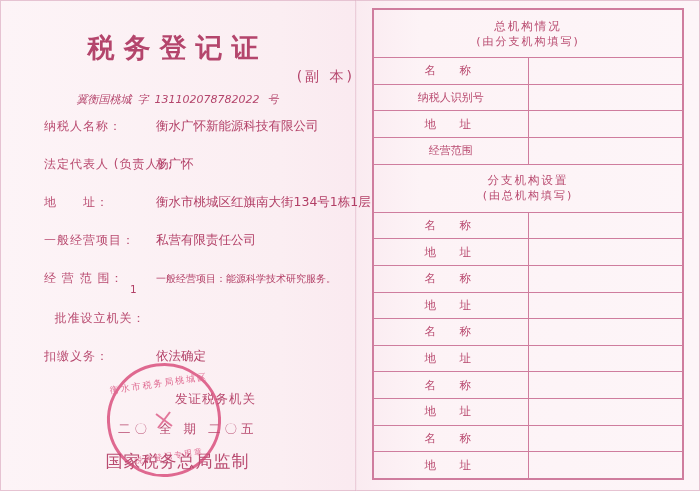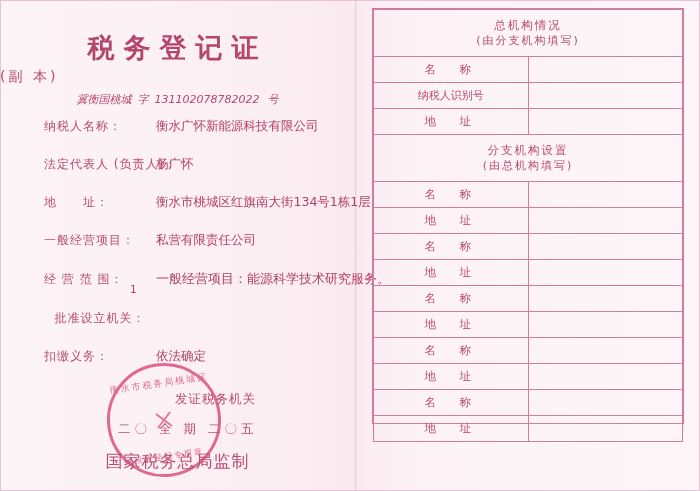--- a/index.html
+++ b/index.html
@@ -37,21 +37,21 @@
   .title{
     position:absolute;left:0;right:0;top:30px;
     text-align:center;
     font-family:"DejaVu Serif","Liberation Serif",serif;
     font-size:27px;letter-spacing:9px;
     color:#b4456c;
     font-weight:700;
   }
   .subtitle{
     position:absolute;left:0;right:0;top:68px;
-    text-align:left;
+    text-align:right;
     font-size:14px;letter-spacing:3px;
     color:#b4456c;
   }
   .regline{
     position:absolute;left:0;right:0;top:92px;
     text-align:center;
     font-size:11px;color:#b4456c;
     white-space:nowrap;
     font-style:italic;
   }
@@ -69,21 +69,21 @@
   .flabel{
     display:inline-block;
     width:112px;
     letter-spacing:1px;
   }
   .fvalue{
     display:inline-block;
     font-size:12.5px;
     color:#b23f66;
   }
-  .fvalue.small{font-size:13px;}
+  .fvalue.small{font-size:10px;}
 
   .scope-extra{
     position:absolute;
     left:130px;top:283px;
     font-size:10.5px;color:#b23f66;
   }
 
   
   .stamp{
     position:absolute;
@@ -125,21 +125,21 @@
   }
   .footer{
     position:absolute;left:0;right:0;top:450px;
     text-align:center;
     font-size:17px;color:#b94b70;letter-spacing:1px;
   }
 
   
   .right{
     position:absolute;left:372px;top:8px;
-    width:312px;height:416px;
+    width:312px;height:472px;
     border:1px solid #cf7d9e;
     box-sizing:border-box;
   }
   table.grid{
     width:100%;height:100%;
     border-collapse:collapse;
     table-layout:fixed;
   }
   table.grid td{
     border:1px solid #cf7d9e;
@@ -237,20 +237,24 @@
         <td class="val"></td>
       </tr>
       <tr>
         <td class="lbl nosp">纳税人识别号</td>
         <td class="val"></td>
       </tr>
       <tr>
         <td class="lbl">地　址</td>
         <td class="val"></td>
       </tr>
+      <tr>
+        <td class="lbl nosp">经营范围</td>
+        <td class="val"></td>
+      </tr>
 
       <tr>
         <td class="hdr" colspan="2">
           <span class="l1">分支机构设置</span>
           <span class="l2">(由总机构填写)</span>
         </td>
       </tr>
 
       <tr>
         <td class="lbl">名　称</td>

